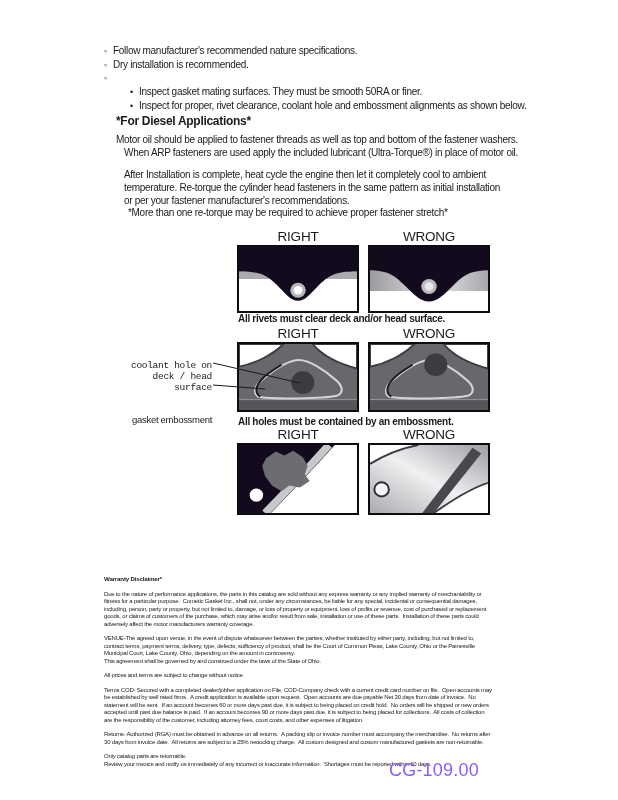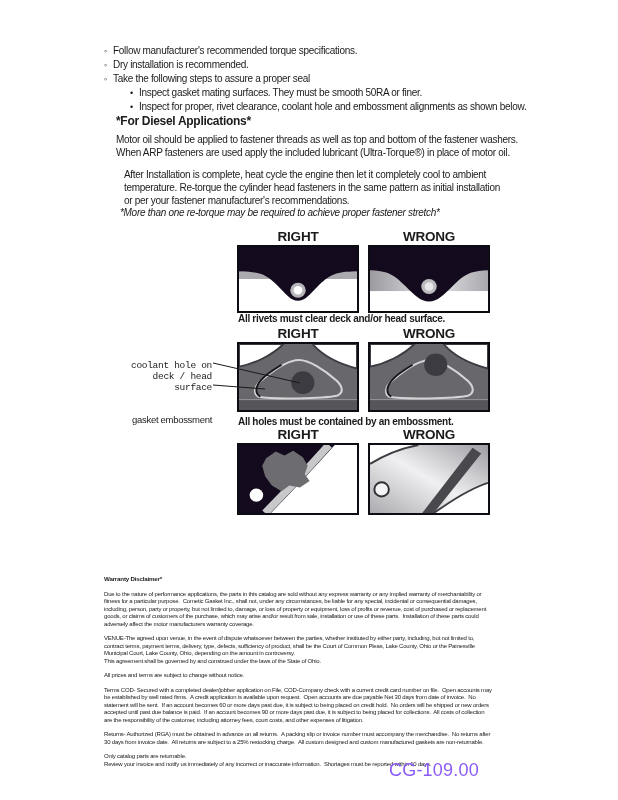--- a/index.html
+++ b/index.html
@@ -15,25 +15,25 @@
     left:116px; top:21px; font-size:14px; font-weight:bold; letter-spacing:-0.3px;
     border-bottom:2px solid #15151a; padding-bottom:1px;
   }
   .tips { left:104px; top:44px; font-size:10px; letter-spacing:-0.3px; line-height:13px; }
   .tip-row { display:flex; align-items:baseline; }
   .tip-row .marker { width:9px; font-size:9px; flex:none; }
   .tip-row.l2 { margin-left:26px; }
 
   .diesel-h { left:116px; top:114px; font-size:12px; font-weight:bold; letter-spacing:-0.3px; }
   .bodytext { font-size:10px; letter-spacing:-0.3px; line-height:13px; }
-  .para-oil  { left:116px; top:133px; }
+  .para-oil  { left:116px; top:133px;text-align:right; }
   .para-heat { left:124px; top:168px; }
-  .para-note { left:120px; top:206px;font-style:italic; }
-
-  .dlabel { width:122px; text-align:center; font-size:13.5px; font-weight:700; letter-spacing:-0.2px; }
+  .para-note { left:128px; top:206px; }
+
+  .dlabel { width:122px; text-align:center; font-size:13.5px; font-weight:400; letter-spacing:-0.2px; }
   .panel { width:122px; border:2px solid #0c0c12; background:#fff; box-sizing:border-box; }
   .panel svg { display:block; width:100%; height:100%; }
   .p-h1 { height:68px; } .p-h2 { height:70px; } .p-h3 { height:72px; }
   .col1 { left:237px; } .col2 { left:368px; }
   .caption { left:238px; font-size:10px; font-weight:700; letter-spacing:-0.3px; line-height:11px; }
 
   .ann { left:118px; width:94px; text-align:right; font-size:9.5px; letter-spacing:-0.3px; line-height:11px; }
   .ann1 { top:360px;font-family:Liberation Mono, monospace; } .ann2 { top:378px;margin-top:36px; }
   .leaders { left:205px; top:355px; width:100px; height:40px; z-index:5; }
 
@@ -45,29 +45,28 @@
 </style>
 </head>
 <body>
 
 <div id="page">
 
 
   <div class="abs tips">
     <div class="tip-row">
       <span class="marker">◦</span>
-      <span>Follow manufacturer's recommended torque specifications.</span>
+      <span>Follow manufacturer's recommended nature specifications.</span>
     </div>
     <div class="tip-row">
       <span class="marker">◦</span>
       <span>Dry installation is recommended.</span>
     </div>
     <div class="tip-row">
       <span class="marker">◦</span>
-      <span>Take the following steps to assure a proper seal</span>
     </div>
     <div class="tip-row l2">
       <span class="marker">•</span>
       <span>Inspect gasket mating surfaces.  They must be smooth 50RA or finer.</span>
     </div>
     <div class="tip-row l2">
       <span class="marker">•</span>
       <span>Inspect for proper, rivet clearance, coolant hole and embossment alignments as shown below.</span>
     </div>
   </div>

